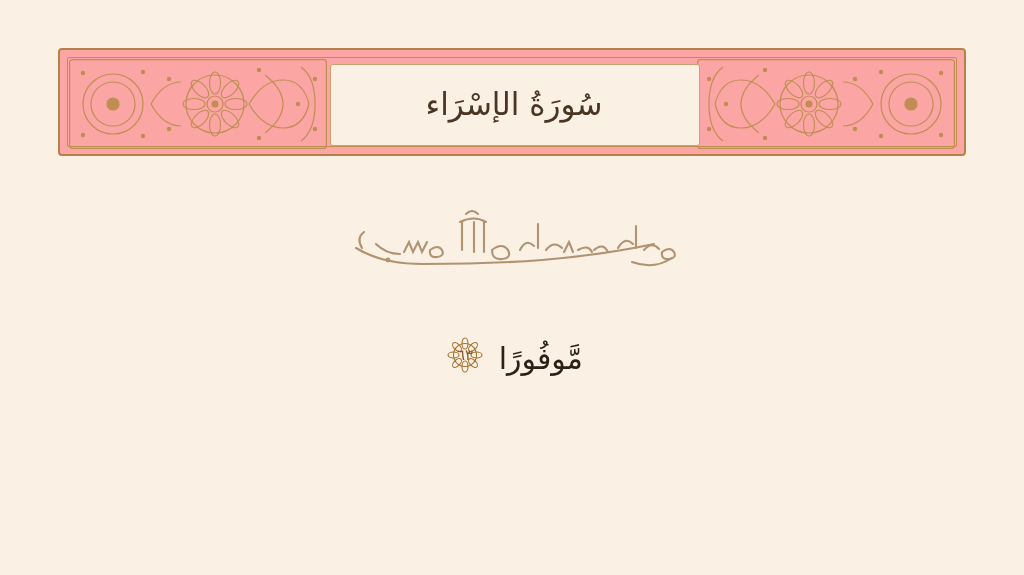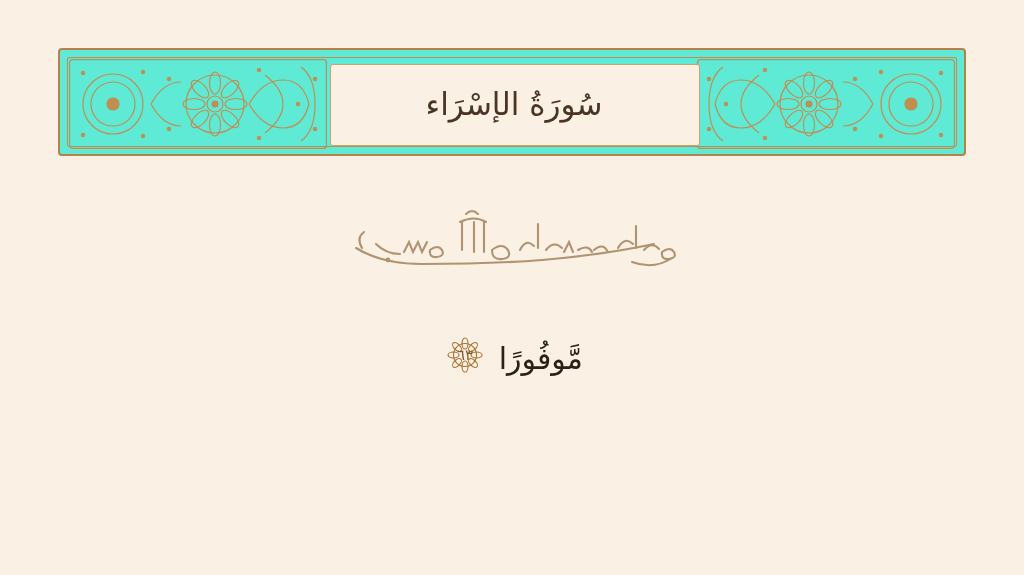--- a/index.html
+++ b/index.html
@@ -26,21 +26,21 @@
   
   .surah-header {
     position: absolute;
     left: 58px;
     top: 48px;
     width: 908px;
     height: 108px;
     box-sizing: border-box;
     border: 2px solid #b5834a;
     border-radius: 4px;
-    background: #5eead4;
+    background: #fca5a5;
   }
   .surah-header .inner-frame {
     position: absolute;
     left: 7px;
     top: 7px;
     right: 7px;
     bottom: 7px;
     border: 1px solid #c08e52;
     border-radius: 2px;
   }

